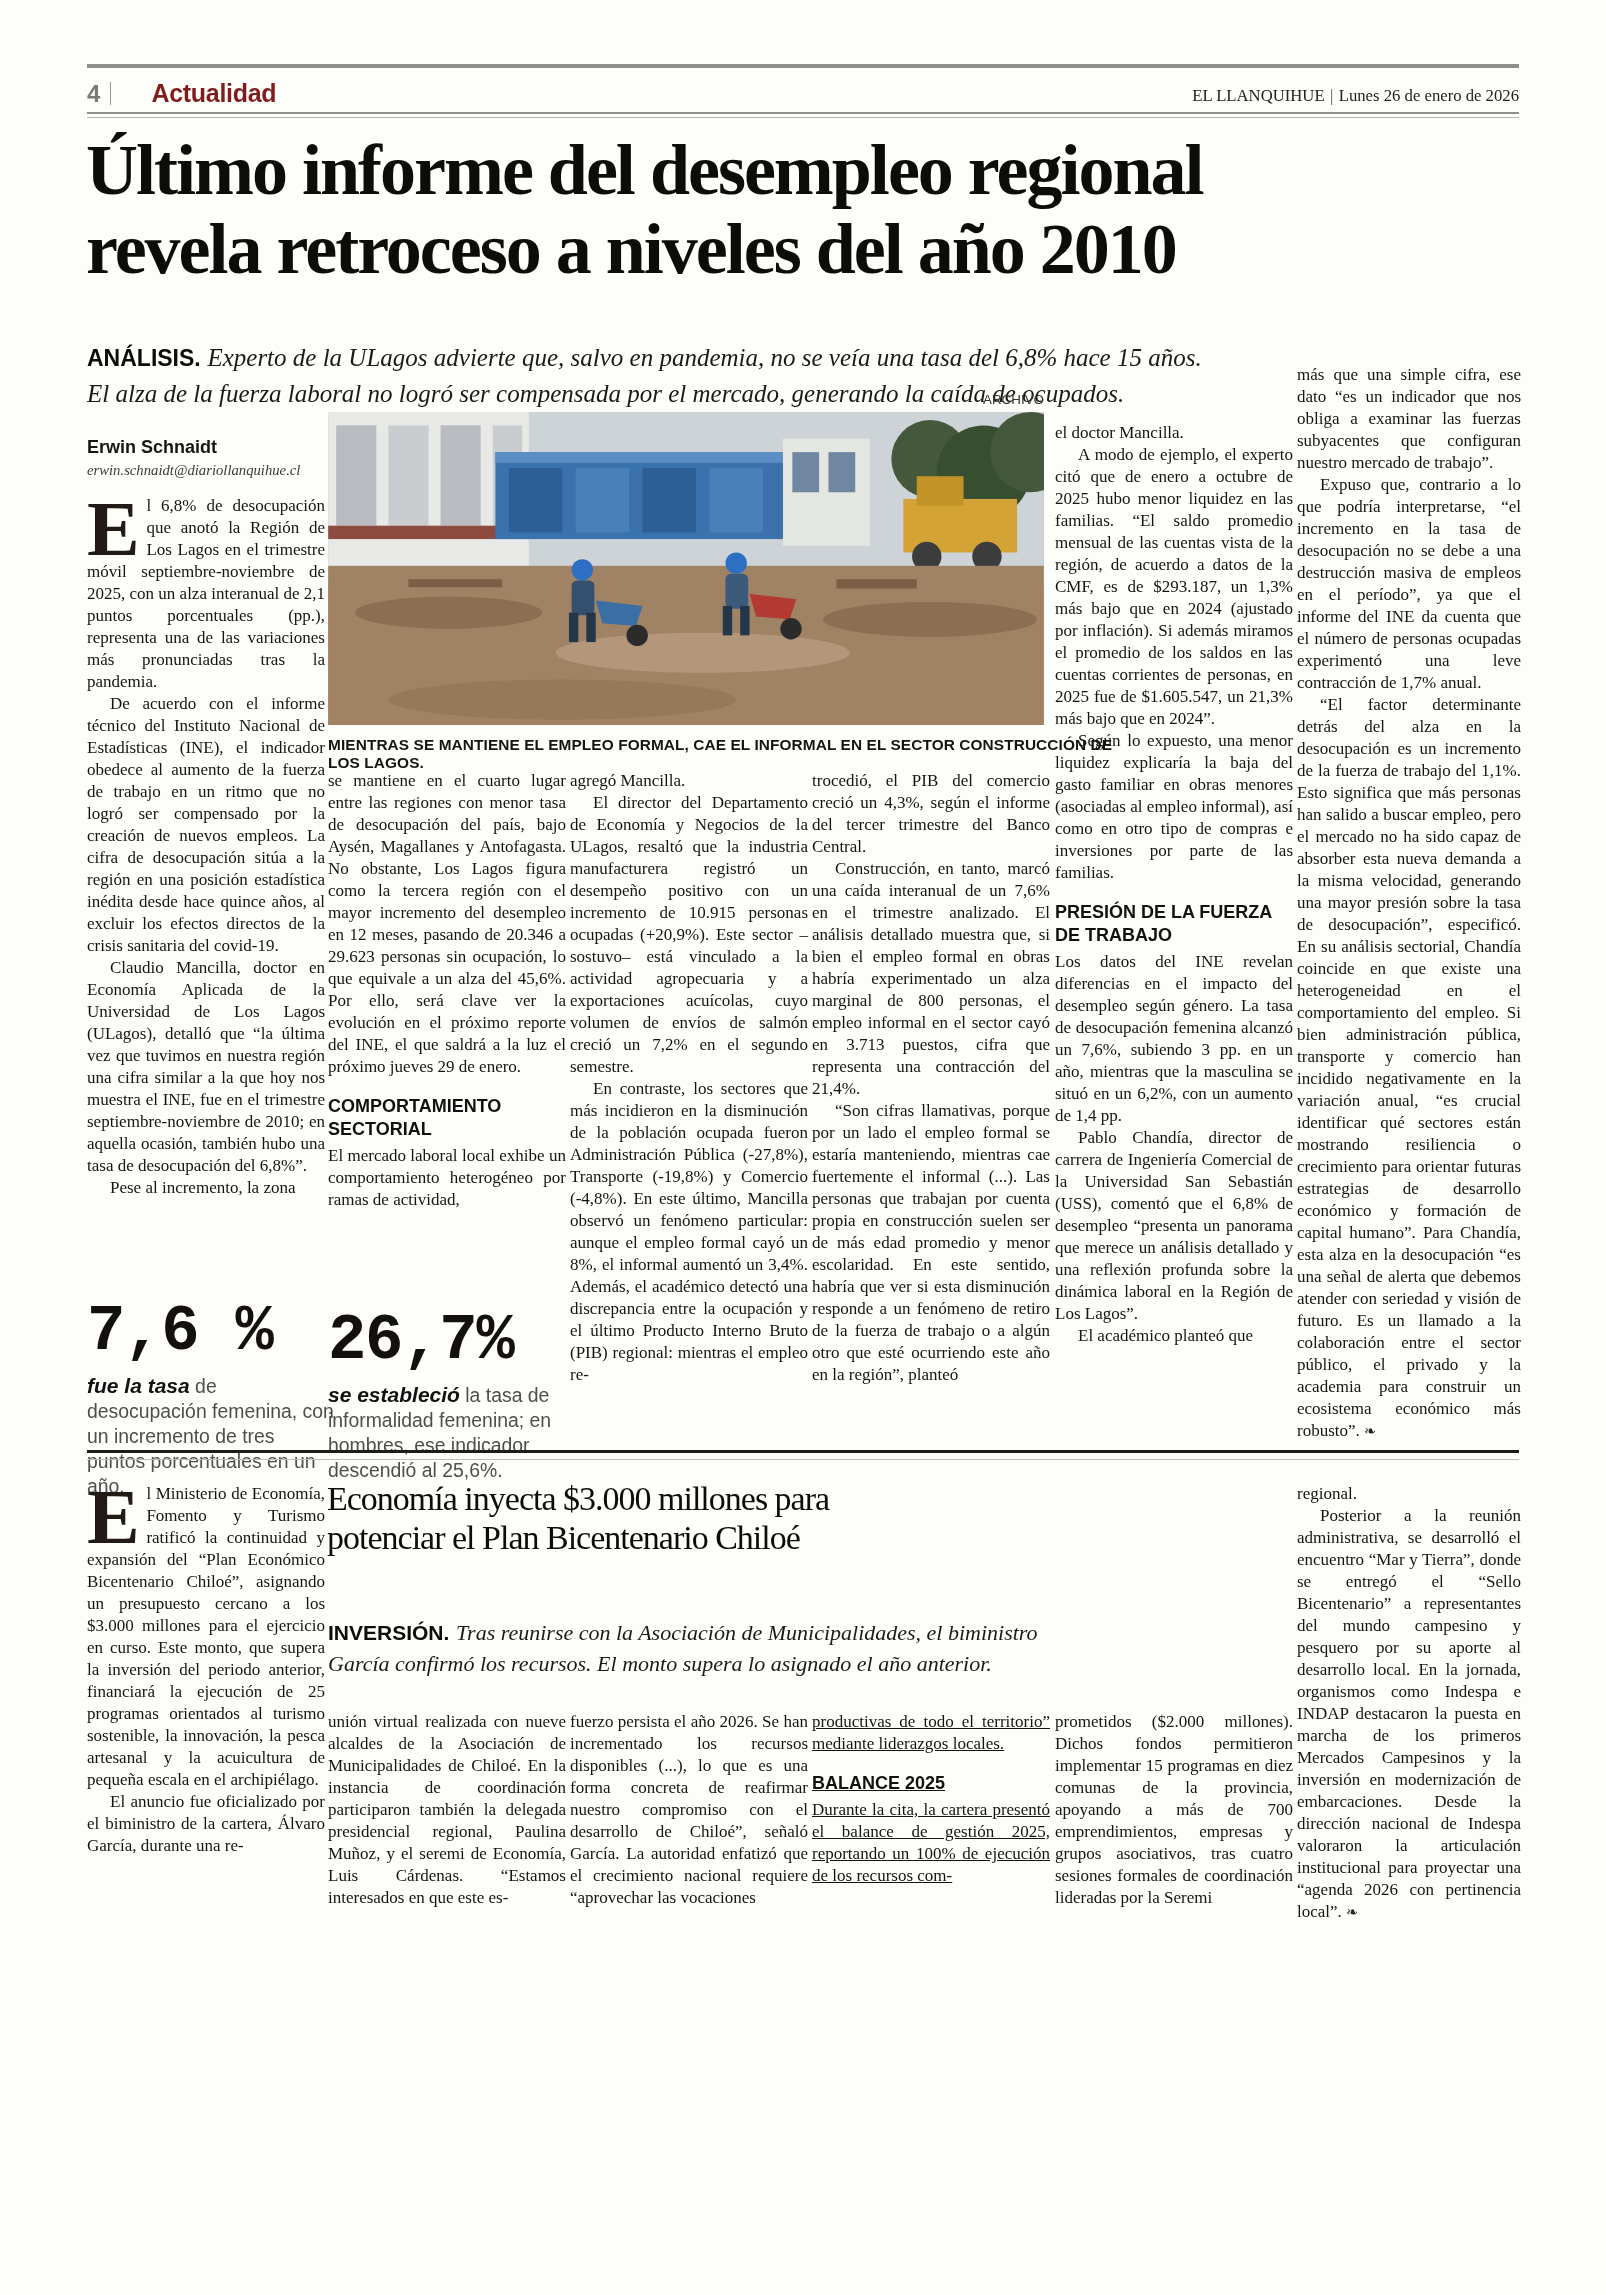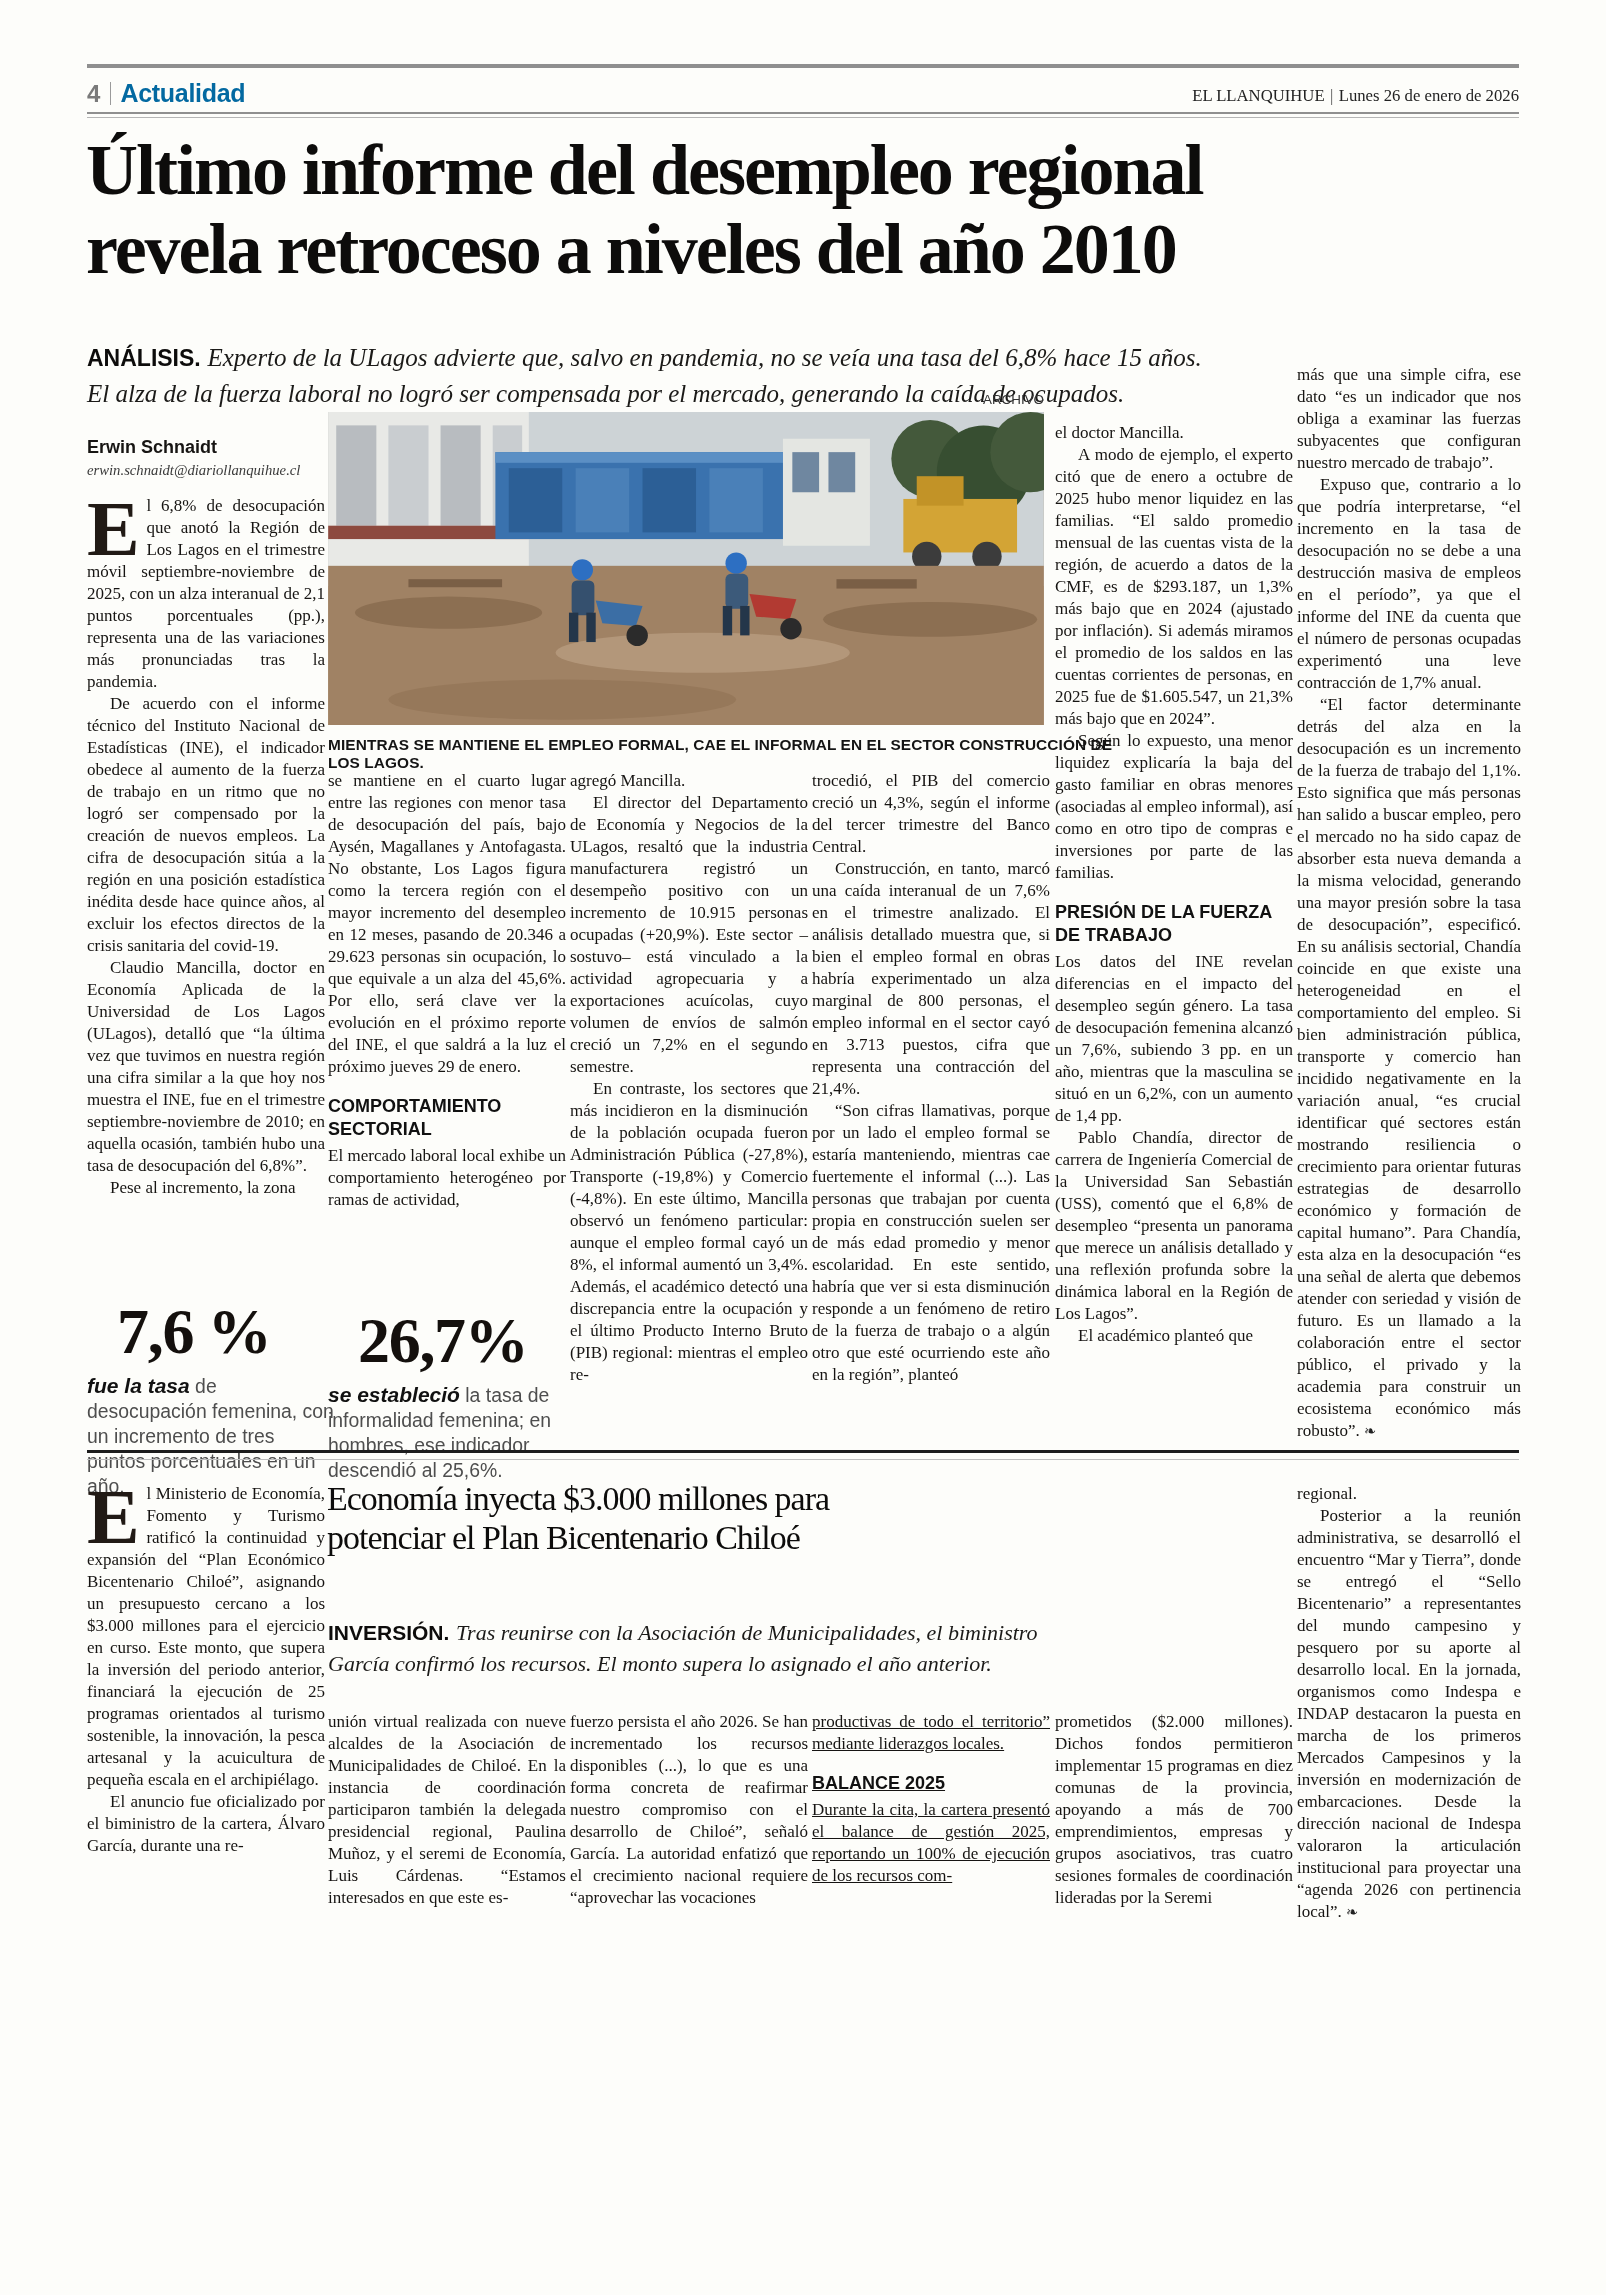--- a/index.html
+++ b/index.html
@@ -7,21 +7,21 @@
   .page{position:relative;width:1606px;height:2295px;background:#fdfdfa;color:#171513;
         font-family:"Liberation Serif", serif; overflow:hidden;}
   .abs{position:absolute;}
 
   
   .toprule{left:87px;top:64px;width:1432px;height:4px;background:#8f8f8f;}
   .hdr-left{left:87px;top:79px;display:flex;align-items:baseline;gap:9.4px;
             font-family:"Liberation Sans", sans-serif;}
   .pgnum{font-size:24px;font-weight:700;color:#7a7a7a;}
   .hdr-divider{width:1.3px;height:23px;background:#9a9a9a;align-self:center;}
-  .section-name{font-size:25px;font-weight:800;color:#0369a1;letter-spacing:-0.3px;}
+  .section-name{font-size:25px;font-weight:800;color:#7f1d1d;letter-spacing:-0.3px;margin-left:31px;}
   .hdr-right{right:87px;top:86px;font-size:16.7px;color:#222;font-family:"Liberation Serif",serif;}
   .hdr-right .sep{color:#555;padding:0 5.4px;}
   .dblrule-a{left:87px;top:112px;width:1432px;height:2px;background:#8f8f8f;}
   .dblrule-b{left:87px;top:117px;width:1432px;height:0.7px;background:#b5b5b5;}
 
   
   .headline1{left:86px;top:131px;width:1446px;font-size:72px;line-height:1.1;
              font-weight:700;letter-spacing:-2px;color:#0d0c0b;}
   .headline1 span{display:block;}
   .lede1{left:87px;top:340px;width:1185px;font-size:25px;line-height:35px;font-style:italic;color:#1b1a18;}
@@ -48,22 +48,22 @@
            line-height:23px;color:#111;margin:17.4px 0 4px 0;text-align:left;}
   .c1{left:87px;  top:495px; width:238px;}
   .c2{left:328px;  top:770px;width:238px;}
   .c3{left:570px;  top:770px;width:238px;}
   .c4{left:812px; top:770px;width:238px;}
   .c5{left:1055px; top:422px; width:238px;}
   .c6{left:1297px; top:364px; width:224px;}
 
   
   .stat{font-family:"Liberation Sans",sans-serif;text-align:left;}
-  .stat-number{font-family:Liberation Serif, serif;font-size:64px;font-weight:800;
-               letter-spacing:-1.3px;color:#14100d;line-height:1;margin-left:30px;}
+  .stat-number{font-family:Liberation Mono, monospace;font-size:64px;font-weight:800;
+               letter-spacing:-1.3px;color:#14100d;line-height:1;}
   .stat-desc{margin-top:9.4px;font-size:19.4px;line-height:25px;color:#4e4e4e;}
   .stat-desc .b{font-weight:800;font-size:21px;color:#111;font-style:italic;}
   .stat1{left:87px;top:1300px;width:248px;}
   .stat2{left:328px;top:1309px;width:248px;}
 
   
   .seprule-a{left:87px;top:1450px;width:1432px;height:2.7px;background:#1c1c1c;}
   .seprule-b{left:87px;top:1459px;width:1432px;height:0.7px;background:#bdbdbd;}
 
   

